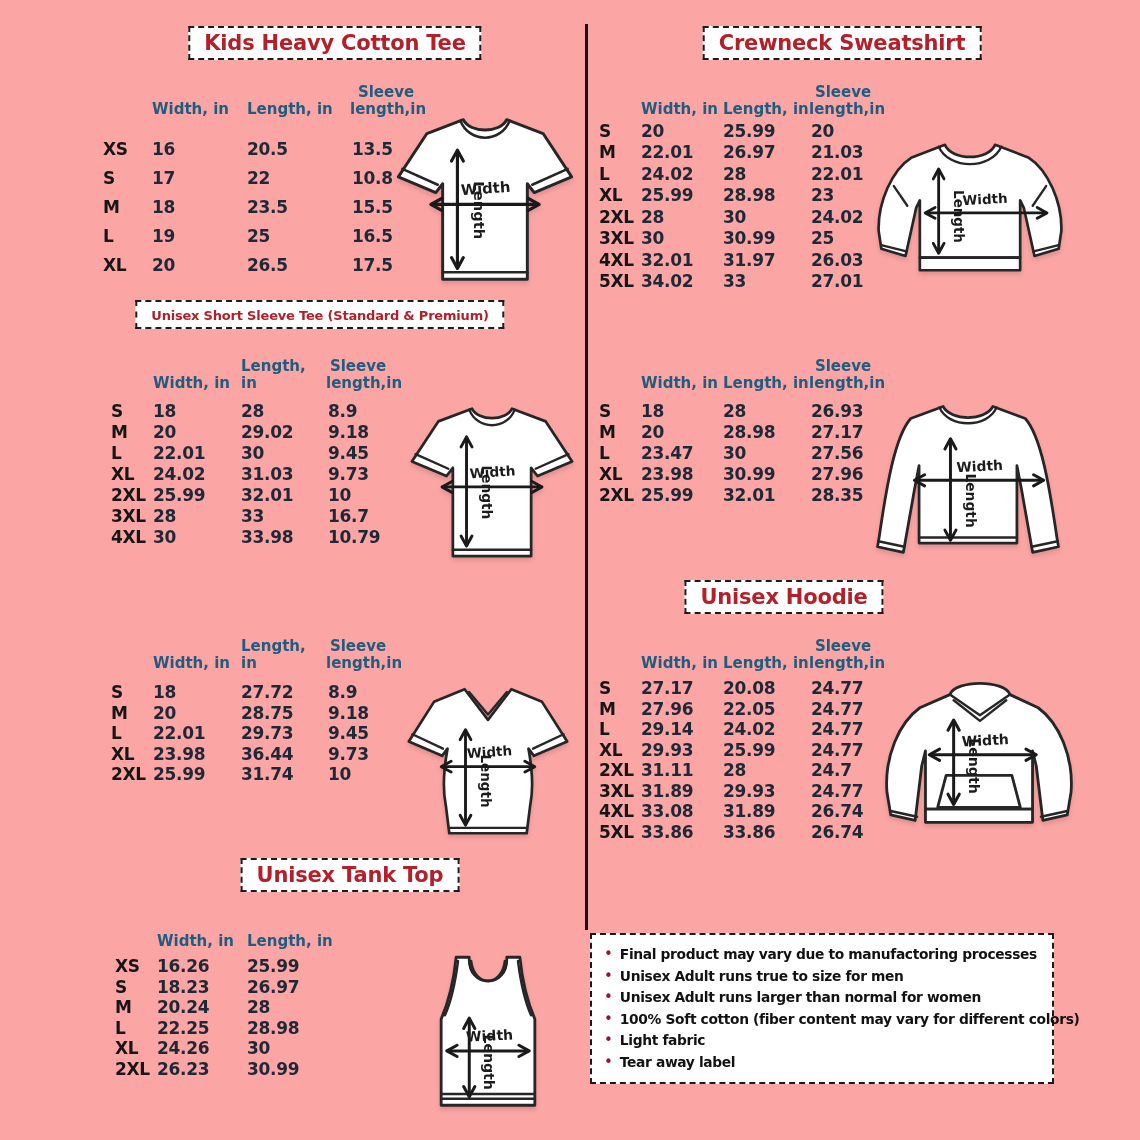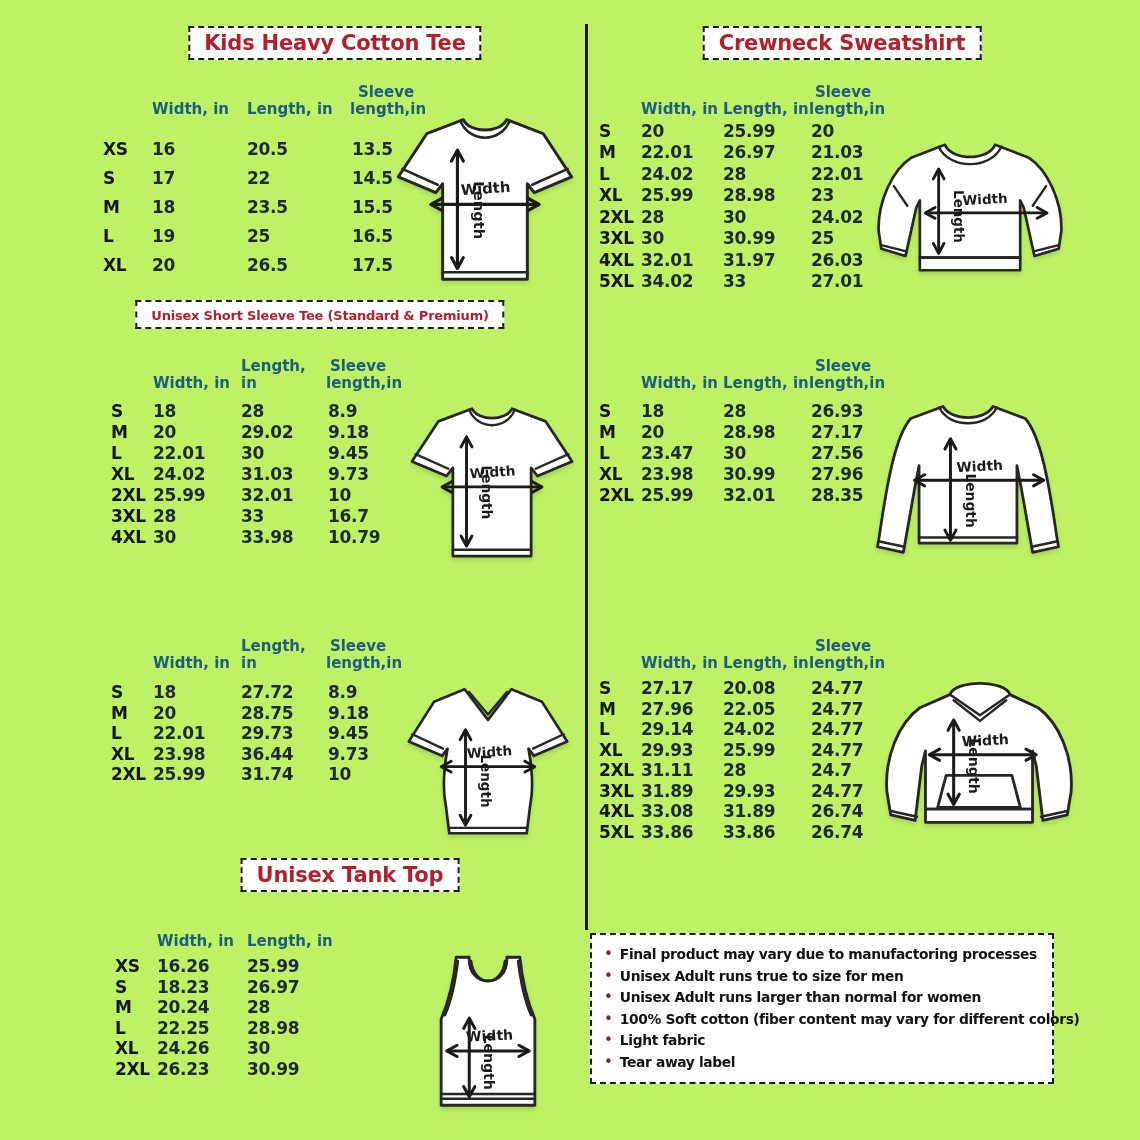--- a/index.html
+++ b/index.html
@@ -4,21 +4,21 @@
 <style>
   :root{
     --red:#b3202a;
     --blue:#1f5d80;
     --ink:#1e2836;
     --black:#161616;
     --maroon:#8c1a2e;
   }
   html,body{margin:0;padding:0;background:#ffffff;}
   #canvas{
-    position:relative;width:1140px;height:1140px;background:#bef264;overflow:hidden;
+    position:relative;width:1140px;height:1140px;background:#fca5a5;overflow:hidden;
     font-family:"DejaVu Sans","Liberation Sans",sans-serif;
   }
   .sec{position:absolute;}
   .title-box{
     position:absolute;top:0;left:50%;transform:translateX(-50%);
     border:2px dashed #1c1c1c;background:#fff;padding:3px 14px;white-space:nowrap;
   }
   .title{font-size:21px;font-weight:bold;color:var(--red);letter-spacing:-0.2px;}
   .thead{position:absolute;top:56px;display:grid;align-items:end;min-height:36px;}
   .hc{
@@ -63,21 +63,21 @@
     </div>
     <div class="thead cols-kids">
       <span class="hc"></span>
       <span class="hc">Width, in</span>
       <span class="hc">Length, in</span>
       <span class="hc sleeve">Sleeve
 length,in</span>
     </div>
     <div class="tbody cols-kids" style="top:108px;grid-auto-rows:29px;">
         <div class="trow"><span class="cell size">XS</span><span class="cell val">16</span><span class="cell val">20.5</span><span class="cell val">13.5</span></div>
-        <div class="trow"><span class="cell size">S</span><span class="cell val">17</span><span class="cell val">22</span><span class="cell val">14.5</span></div>
+        <div class="trow"><span class="cell size">S</span><span class="cell val">17</span><span class="cell val">22</span><span class="cell val">10.8</span></div>
         <div class="trow"><span class="cell size">M</span><span class="cell val">18</span><span class="cell val">23.5</span><span class="cell val">15.5</span></div>
         <div class="trow"><span class="cell size">L</span><span class="cell val">19</span><span class="cell val">25</span><span class="cell val">16.5</span></div>
         <div class="trow"><span class="cell size">XL</span><span class="cell val">20</span><span class="cell val">26.5</span><span class="cell val">17.5</span></div>
       </div>
     <figure class="fig" style="left:300px;top:76px;">
       <svg width="200" height="192" viewBox="0 0 200 195">
         <path class="garment" d="M78,18 L41,32 L12,76 L50,92 L57,83 L57,180 L143,180 L143,83 L150,92 L188,76 L159,32 L122,18 C115,32 85,32 78,18 Z"></path>
         <path class="detail" d="M75,19 C84,42 116,42 125,19"></path>
         <path class="detail" d="M57,173 L143,173"></path>
         <path class="detail" d="M16,68 L52,84"></path>
@@ -257,20 +257,23 @@
           <path class="aline" d="M69,76 L75,65 L81,76"></path>
           <path class="aline" d="M69,160 L75,171 L81,160"></path>
         </g>
         <text x="102" y="95" text-anchor="middle" transform="rotate(-4 102 95)">Width</text>
         <text transform="translate(92,122) rotate(90)" text-anchor="middle">Length</text>
       </svg>
     </figure>
   </section>
 
   <section class="sec" style="left:597px;top:580px;width:490px;height:290px;">
+    <div class="title-box" style="left:187px;">
+      <span class="title">Unisex Hoodie</span>
+    </div>
     <div class="thead cols-r4">
       <span class="hc"></span>
       <span class="hc">Width, in</span>
       <span class="hc">Length, in</span>
       <span class="hc sleeve">Sleeve
 length,in</span>
     </div>
     <div class="tbody cols-r4" style="top:98px;grid-auto-rows:20.5px;">
         <div class="trow"><span class="cell size">S</span><span class="cell val">27.17</span><span class="cell val">20.08</span><span class="cell val">24.77</span></div>
         <div class="trow"><span class="cell size">M</span><span class="cell val">27.96</span><span class="cell val">22.05</span><span class="cell val">24.77</span></div>

